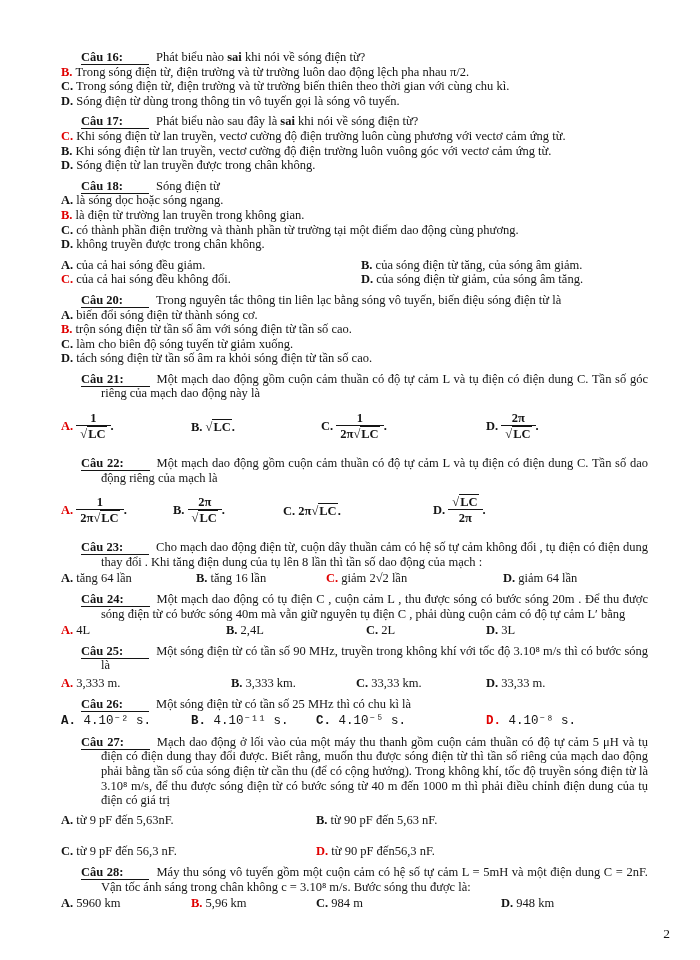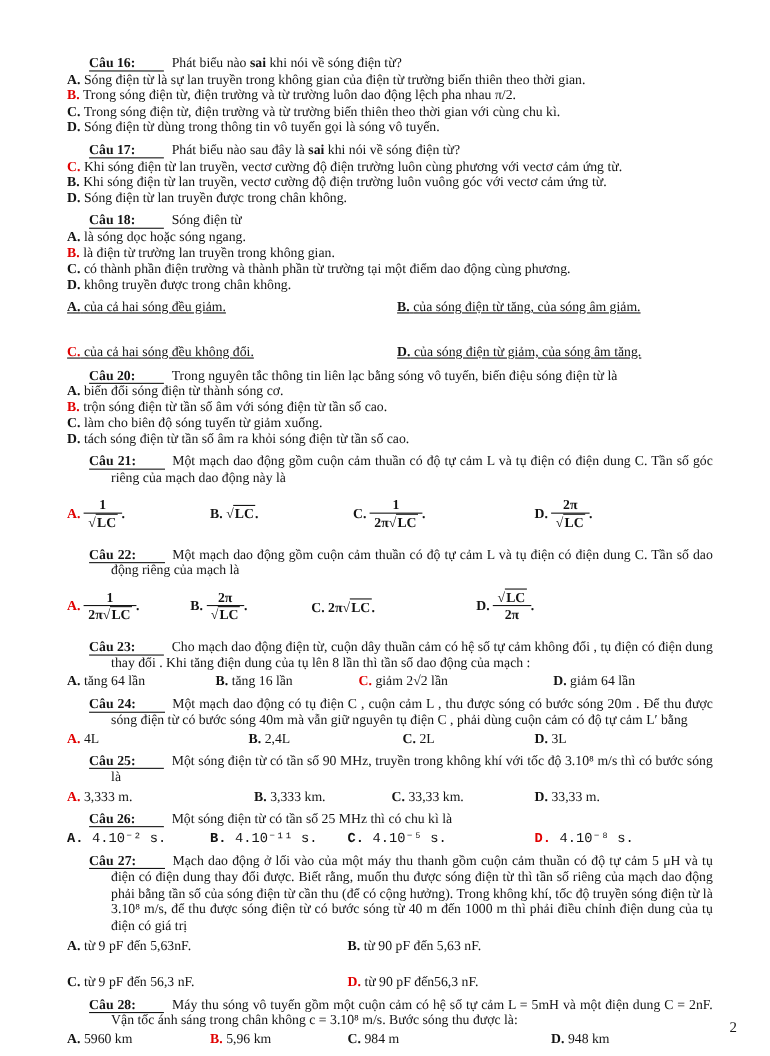--- a/index.html
+++ b/index.html
@@ -7,21 +7,21 @@
        font-family:"Liberation Serif",serif;font-size:12.5px;color:#141414;line-height:14.6px;}
   .doc{padding:44px 46px 0 55px;}
   .q{margin:6px;}
   .qh{margin:0 0 0 40px;text-indent:-20px;text-align:justify;}
   .ql{font-weight:bold;border-bottom:1.2px solid #141414;padding-right:26px;margin-right:7px;}
   b{font-weight:bold;}
   .op{margin:0;}
   .L{font-weight:bold;}
   .r{color:#e00000;}
   .row{display:grid;margin:2px 0;}
-  .g19{grid-template-columns:300px 1fr;row-gap:26px;margin:3px 0 4px;text-decoration:underline;}
+  .g19{grid-template-columns:300px 1fr;row-gap:0;margin:3px 0 4px;}
   .g27{grid-template-columns:255px 1fr;row-gap:17px;margin:5px 0 4px;}
   .g23{grid-template-columns:135px 130px 177px 1fr;}
   .g24{grid-template-columns:165px 140px 120px 1fr;}
   .g25{grid-template-columns:170px 125px 130px 1fr;margin:3px 0;}
   .g26{grid-template-columns:130px 125px 170px 1fr;margin:3px 0;font-family:Liberation Mono, monospace;}
   .g28{grid-template-columns:130px 125px 185px 1fr;}
   .gf{grid-template-columns:130px 130px 165px 1fr;align-items:center;min-height:46px;margin:3px 0;}
   .gf2{grid-template-columns:112px 110px 150px 1fr;align-items:center;min-height:46px;margin:3px 0;}
   .frac{display:inline-block;vertical-align:middle;text-align:center;font-weight:bold;}
   .fn{display:block;line-height:13px;padding:0 4px;}
@@ -32,21 +32,20 @@
   .suf{font-weight:bold;}
   .pagenum{position:absolute;right:30px;bottom:18px;font-size:13.5px;}
 </style>
 </head>
 <body>
 
 <div class="doc">
 
   <div class="q">
     <p class="qh"><span class="ql">Câu 16:</span><span>Phát biểu nào </span><b>sai</b><span> khi nói về sóng điện từ?</span></p>
-    <div class="op"><span class="L">A.</span> <span>Sóng điện từ là sự lan truyền trong không gian của điện từ trường biến thiên theo thời gian.</span></div>
     <div class="op"><span class="L r">B.</span> <span>Trong sóng điện từ, điện trường và từ trường luôn dao động lệch pha nhau π/2.</span></div>
     <div class="op"><span class="L">C.</span> <span>Trong sóng điện từ, điện trường và từ trường biến thiên theo thời gian với cùng chu kì.</span></div>
     <div class="op"><span class="L">D.</span> <span>Sóng điện từ dùng trong thông tin vô tuyến gọi là sóng vô tuyến.</span></div>
   </div>
 
   <div class="q">
     <p class="qh"><span class="ql">Câu 17:</span><span>Phát biểu nào sau đây là </span><b>sai</b><span> khi nói về sóng điện từ?</span></p>
     <div class="op"><span class="L r">C.</span> <span>Khi sóng điện từ lan truyền, vectơ cường độ điện trường luôn cùng phương với vectơ cảm ứng từ.</span></div>
     <div class="op"><span class="L">B.</span> <span>Khi sóng điện từ lan truyền, vectơ cường độ điện trường luôn vuông góc với vectơ cảm ứng từ.</span></div>
     <div class="op"><span class="L">D.</span> <span>Sóng điện từ lan truyền được trong chân không.</span></div>

